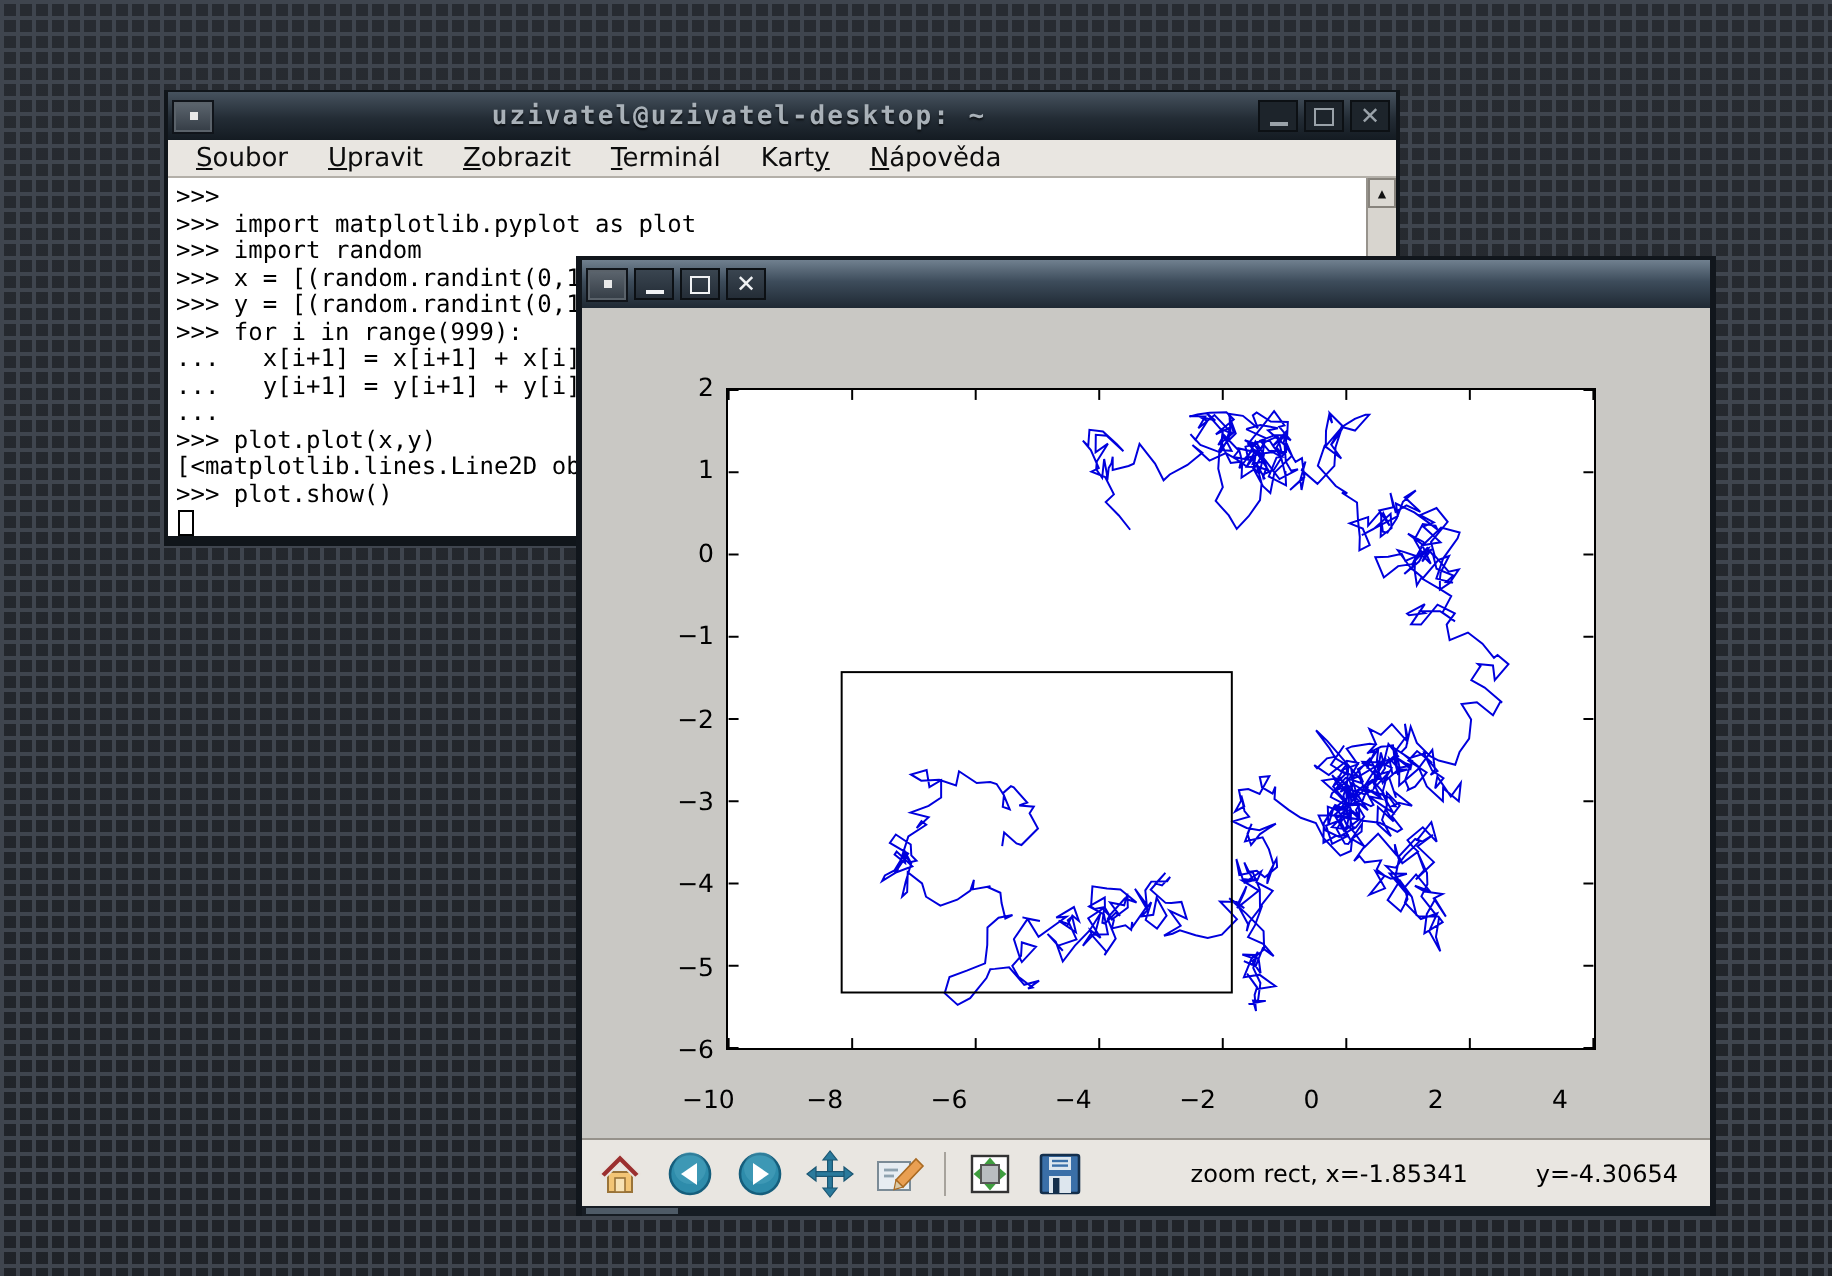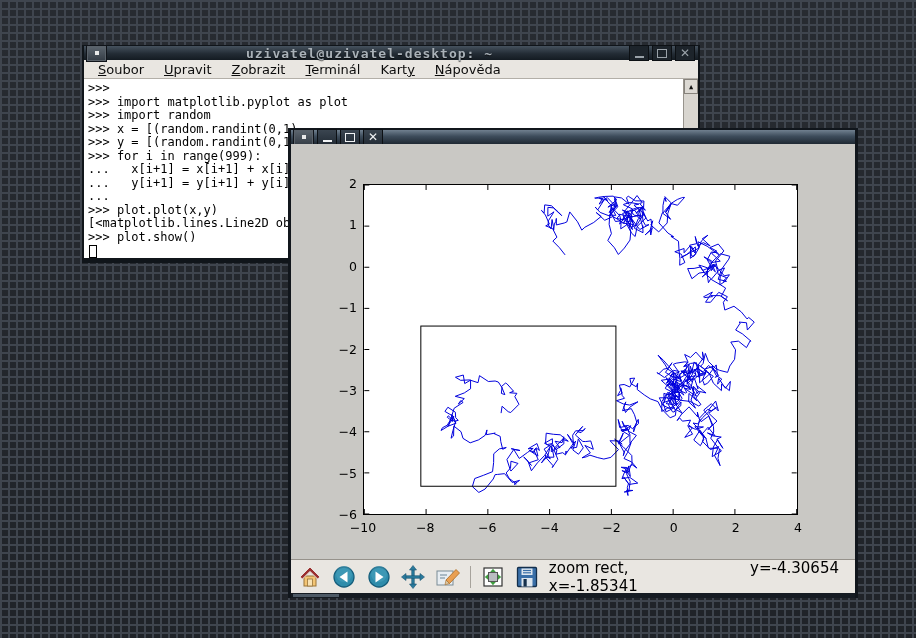--- a/index.html
+++ b/index.html
@@ -18,21 +18,21 @@
     background-size:8px 8px, 8px 8px, 100% 100%;
   }
   .window { position:absolute; }
 
   
   .terminal {
     left:82px; top:45px; width:618px;
     background:#10151a; padding:1px 2px 5px 2px;
   }
   .titlebar {
-    height:14px; display:flex; align-items:center;
+    height:24px; display:flex; align-items:center;
     font-family:"DejaVu Sans Mono", monospace; font-weight:bold; font-size:13px;
   }
   .titlebar.inactive {
     background:linear-gradient(#46525e, #232c35 55%, #141b22);
     color:#a9b1b8;
   }
   .titlebar.active {
     background:linear-gradient(#70808f, #3d4c5b 45%, #1f2933);
     color:#f2f4f6;
   }
@@ -86,30 +86,30 @@
   }
   .canvas {
     position:relative; width:564px; height:415px; background:#c9c8c4; overflow:hidden;
   }
   .axes {
     position:absolute; left:72px; top:40px; width:435px; height:331px;
     background:#ffffff; border:1px solid #000;
   }
   .axes svg { position:absolute; left:0; top:0; width:100%; height:100%; }
   .tick-label { position:absolute; font-size:12.5px; color:#000; font-family:"DejaVu Sans",sans-serif; }
-  .xt { width:44px; text-align:center; }
+  .xt { width:44px; text-align:left;margin-top:12px; }
   .yt { width:34px; text-align:right; }
 
   .toolbar {
     height:34px; background:#e9e6e1; border-top:1px solid #96928b;
     display:flex; align-items:center; padding:0 6px; gap:9px;
   }
   .tool { width:26px; height:26px; display:flex; align-items:center; justify-content:center; }
   .tsep { width:1px; height:22px; background:#a7a39c; }
-  .status { margin-left:auto; display:flex; gap:34px; font-size:15px; color:#000; padding-right:10px; }
+  .status { margin-left:auto; display:flex; gap:34px; font-size:12px; color:#000; padding-right:10px; }
   .fig-bottom { height:5px; background:#161c23; position:relative; }
   .grip { position:absolute; left:2px; top:1px; width:46px; height:3px; background:#4e5a66; }
 </style>
 </head>
 <body>
 
 <div class="desktop"></div>
 
 <div class="window terminal">
   <div class="titlebar inactive">

